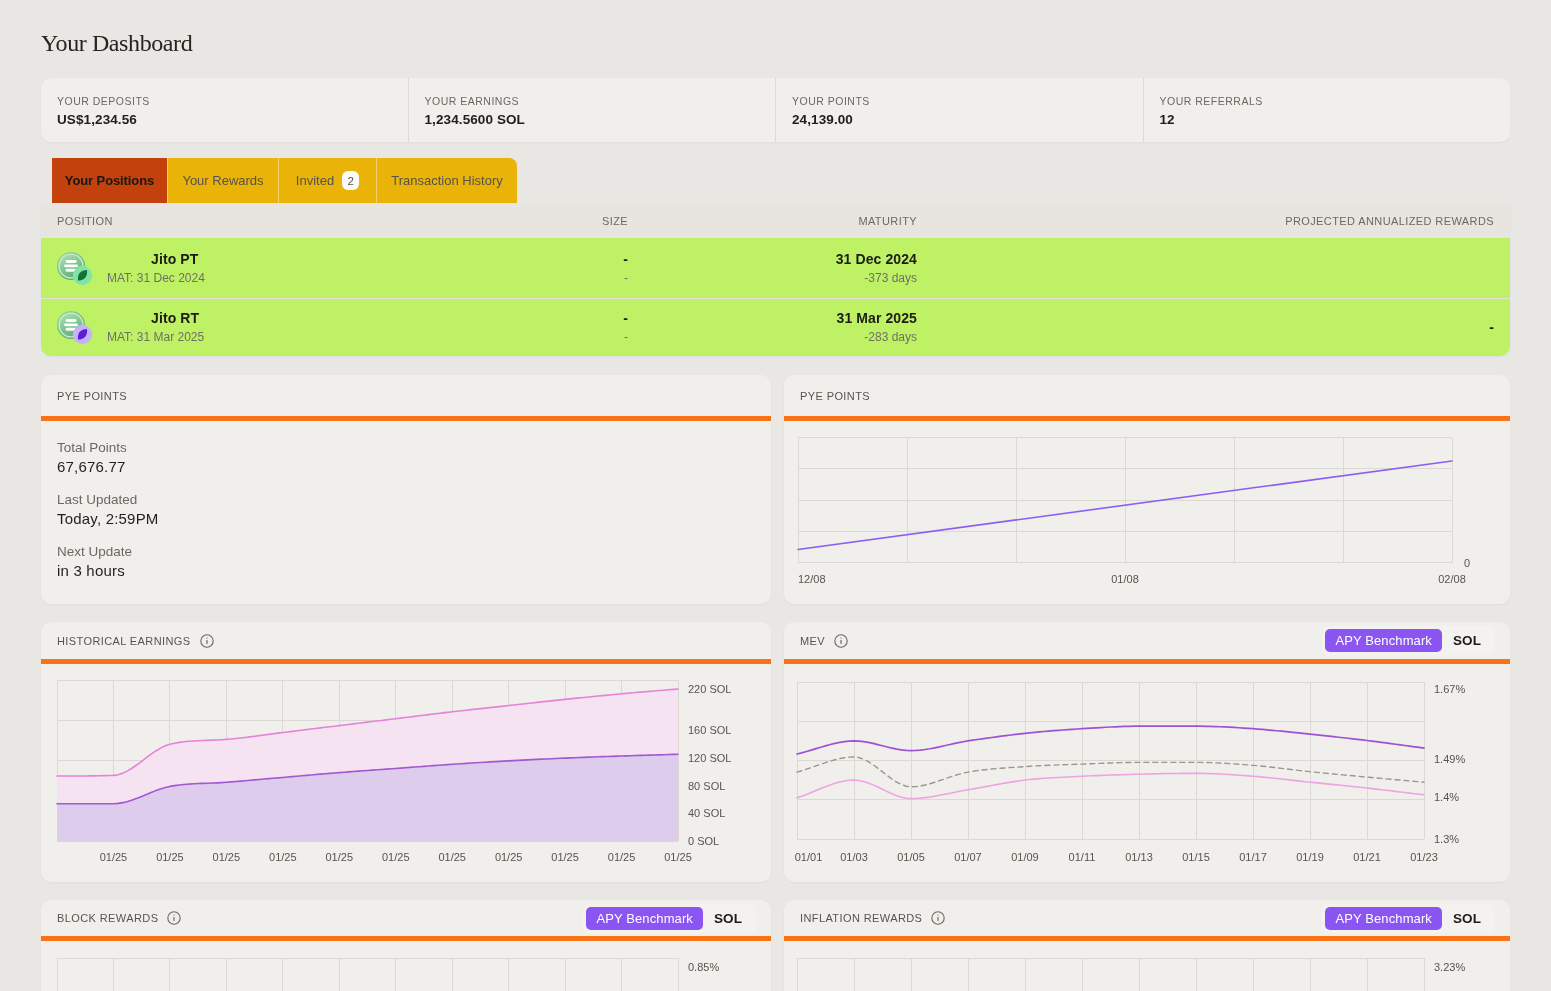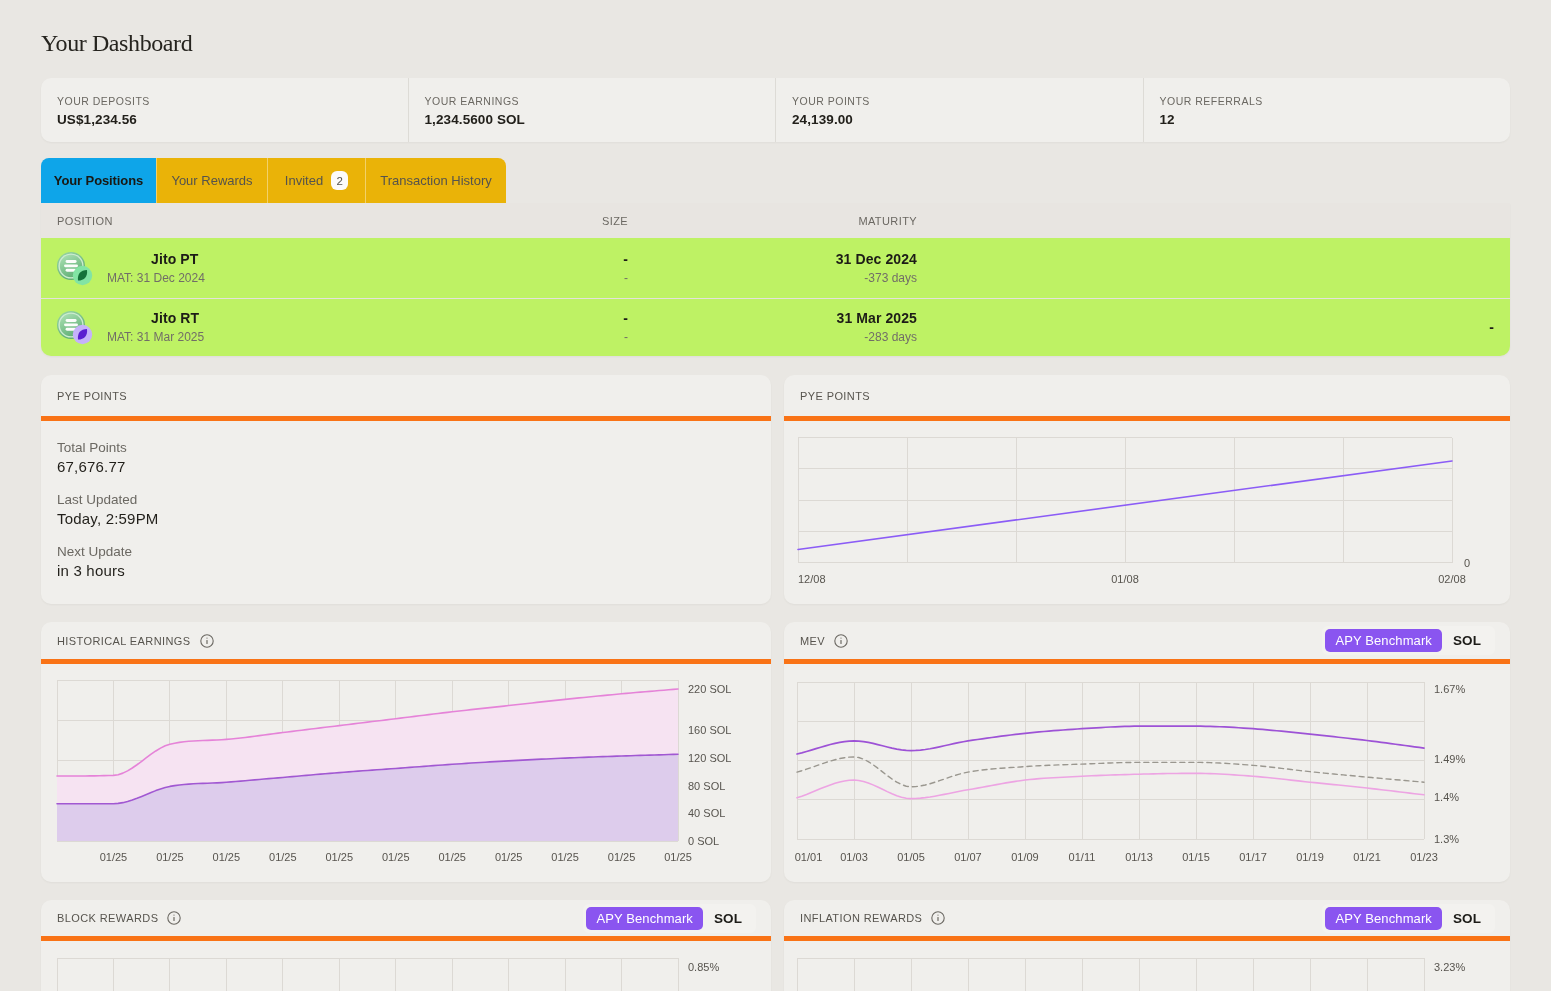--- a/index.html
+++ b/index.html
@@ -45,21 +45,21 @@
     position:absolute; left:41px; top:158px; height:45px;
     display:flex; border-radius:8px 8px 0 0; overflow:hidden;
   }
   .tab {
     height:45px; display:flex; align-items:center; justify-content:center;
     background:#eab308; font-size:13px; color:#55534d; cursor:pointer;
     gap:8px;
   }
   .tab + .tab { border-left:1px solid rgba(255,255,255,.4); }
   .tab.active {
-    background:#0ea5e9; color:#191813; font-weight:700; letter-spacing:-0.1px;
+    background:#c2410c; color:#191813; font-weight:700; letter-spacing:-0.1px;margin-left:11px;
   }
   .tab-badge {
     background:#fcfbfa; border-radius:6px; min-width:17px; height:19px;
     display:flex; align-items:center; justify-content:center;
     font-size:11.5px; color:#55534d; padding:0 4px;
   }
 
   
   .table-card {
     position:absolute; left:41px; top:203px; width:1469px; height:153px;
@@ -162,20 +162,21 @@
   <div class="tab" style="width:141px">
     <span>Transaction History</span>
   </div>
 </div>
 
 <div class="table-card">
   <div class="t-grid t-head">
     <div>POSITION</div>
     <div class="col-r">SIZE</div>
     <div class="col-r">MATURITY</div>
+    <div class="col-r">PROJECTED ANNUALIZED REWARDS</div>
   </div>
 
   <div class="t-grid t-row">
     <div class="pos-cell">
       <div class="coin">
         <svg width="36" height="34" viewBox="0 0 36 34">
           <defs>
             <linearGradient id="jg1" x1="0.2" y1="0" x2="0.75" y2="1">
               <stop offset="0" stop-color="#97d4a2"></stop>
                 <stop offset="1" stop-color="#58a76d"></stop>

